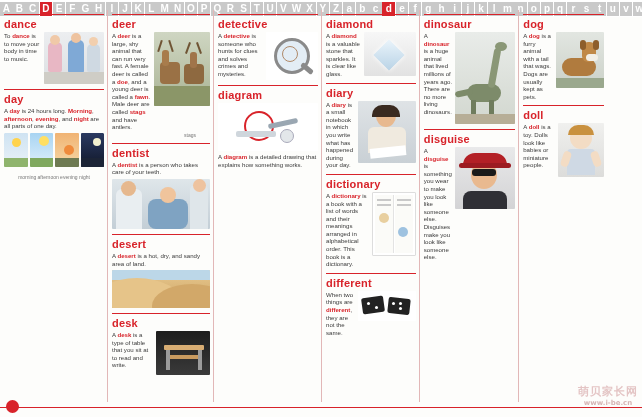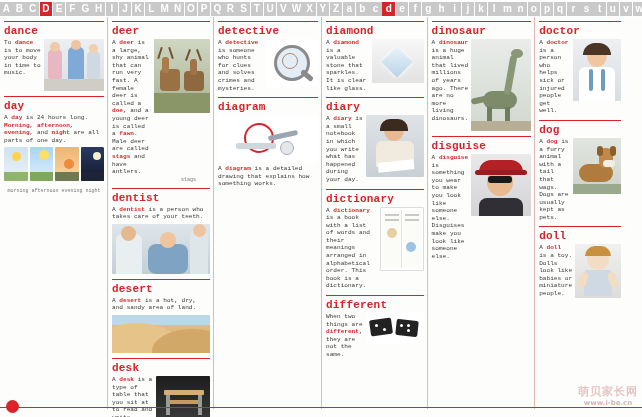--- a/index.html
+++ b/index.html
@@ -32,23 +32,22 @@
     font-size:10px;font-weight:bold;
     color:#ffffff;
     margin-right:.6px;
   }
   .left-alpha span{ background:#c9c9c9; }
   .left-alpha span.hl{ background:#d8232a; }
   .lower span{ background:#c9c9c9; font-weight:bold; }
   .lower span.hl{ background:#d8232a; }
   
   .cols{
-    position:absolute;top:17px;left:0;width:608px;height:392px;
+    position:absolute;top:10px;left:0;width:608px;height:392px;
     display:flex;
-    font-family:Liberation Mono, monospace;
   }
   .col{
     position:relative;
     padding:4px 4px 0 4px;
     box-sizing:border-box;
   }
   .c1{width:112px;}
   .c2{width:106px;}
   .c3{width:108px;}
   .c4{width:108px;}
@@ -431,36 +430,20 @@
             <div class="rect" style="left:17px;top:22px;width:24px;height:7px;background:#1a1a1a;border-radius:3px;"></div>
             <div class="rect" style="left:8px;top:44px;width:44px;height:18px;background:#2f2f35;border-radius:8px 8px 0 0;"></div>
           </div>
         </div>
       </div>
     </div>
 
     <div class="col c6">
 
 
-      <div class="entry">
-        <div class="hr"></div>
-        <div class="hw">doctor</div>
-        <div class="row">
-          <div class="txt" style="max-width:40px;">
-            <div class="def">A <b>doctor</b> is a person who helps sick or injured people get well.</div>
-          </div>
-          <div class="art ph" style="width:48px;height:62px;background:linear-gradient(#eef0f2,#d8dde1);">
-            <div class="circle" style="left:14px;top:6px;width:20px;height:22px;background:#f0c6a0;"></div>
-            <div class="rect" style="left:10px;top:4px;width:28px;height:12px;background:#4a3526;border-radius:12px 12px 0 0;"></div>
-            <div class="rect" style="left:6px;top:28px;width:36px;height:34px;background:#ffffff;border-radius:6px 6px 0 0;"></div>
-            <div class="rect" style="left:16px;top:30px;width:4px;height:22px;background:#6f9bbd;border-radius:2px;"></div>
-            <div class="rect" style="left:28px;top:30px;width:4px;height:22px;background:#6f9bbd;border-radius:2px;"></div>
-          </div>
-        </div>
-      </div>
 
       <div class="entry">
         <div class="hr"></div>
         <div class="hw">dog</div>
         <div class="row">
           <div class="txt" style="max-width:40px;">
             <div class="def">A <b>dog</b> is a furry animal with a tail that wags. Dogs are usually kept as pets.</div>
           </div>
           <div class="art ph" style="width:48px;height:56px;background:linear-gradient(#e2e6e1,#cbd1c8);">
             <div class="rect" style="left:6px;top:26px;width:34px;height:18px;background:#b07b3e;border-radius:10px;"></div>

